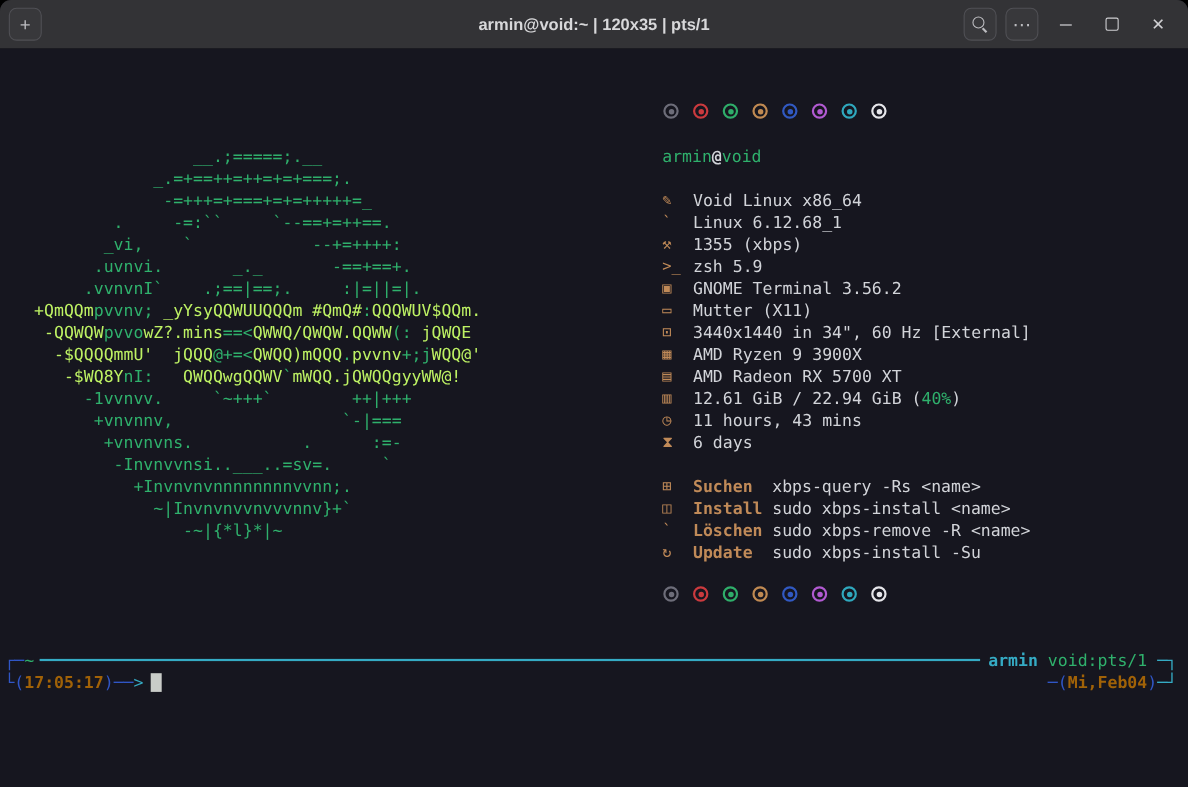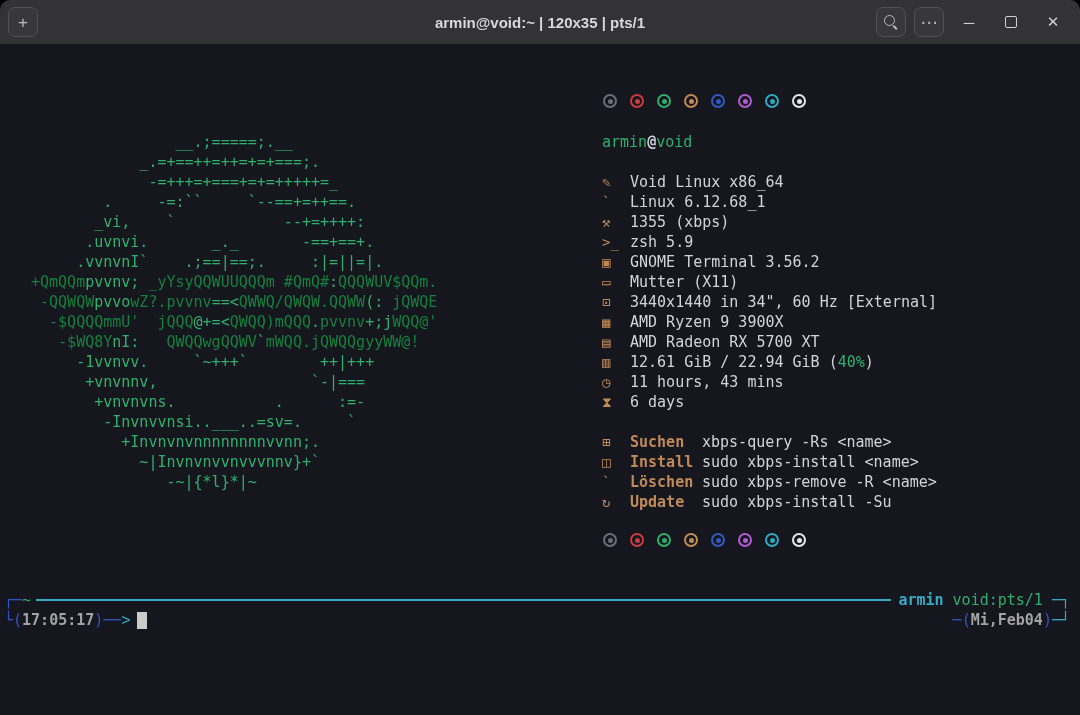--- a/index.html
+++ b/index.html
@@ -21,22 +21,22 @@
   .wc-max .sq{width:10px;height:10px;border:1.5px solid #cfcfd2;border-radius:2px;}
   .wc-close{font-size:15px;}
   .mag{width:14px;height:14px;position:relative;}
   .mag .lens{position:absolute;left:0;top:0;width:9px;height:9px;border:1.6px solid #bcbcc0;border-radius:50%;}
   .mag .handle{position:absolute;left:10px;top:10px;width:5px;height:1.6px;background:#bcbcc0;transform:rotate(45deg);transform-origin:0 0;}
   
   .term{position:absolute;top:44px;left:0;right:0;bottom:0;background:#16161f;
         font-size:15px;line-height:20px;color:#d2d4d9;}
   .term span{white-space:pre;}
   .g{color:#2fb06c;font-weight:400;}
-  .w{color:#15803d;}
-  .tan{color:#a3a3a3;}
+  .w{color:#bef264;}
+  .tan{color:#a16207;}
   .blue{color:#3056c6;}
   .cyan{color:#35abc4;}
   .fg{color:#d2d4d9;}
   
   .art{position:absolute;top:88px;left:31px;}
   .art div{height:20px;white-space:pre;}
   
   .dots{position:absolute;left:603px;display:flex;gap:13px;}
   .dots1{top:50px;} .dots2{top:489px;}
   .dot{width:14px;height:14px;border:2px solid;border-radius:50%;box-sizing:border-box;
@@ -100,21 +100,21 @@
 
     <div class="art" id="art">
         <div><span class="g">                __.;=====;.__</span></div>
         <div><span class="g">            _.=+==++=++=+=+===;.</span></div>
         <div><span class="g">             -=+++=+===+=+=+++++=_</span></div>
         <div><span class="g">        .     -=:``     `--==+=++==.</span></div>
         <div><span class="g">       _vi,    `            --+=++++:</span></div>
         <div><span class="g">      .uvnvi.       _._       -==+==+.</span></div>
         <div><span class="g">     .vvnvnI`    .;==|==;.     :|=||=|.</span></div>
         <div><span class="w">+QmQQm</span><span class="g">pvvnv;</span><span class="w"> _yYsyQQWUUQQQm #QmQ#</span><span class="g">:</span><span class="w">QQQWUV$QQm.</span></div>
-        <div><span class="w"> -QQWQW</span><span class="g">pvvo</span><span class="w">wZ?.pvvnv</span><span class="g">==&lt;</span><span class="w">QWWQ/QWQW.QQWW</span><span class="g">(: </span><span class="w">jQWQE</span></div>
+        <div><span class="w"> -QQWQW</span><span class="g">pvvo</span><span class="w">wZ?.mins</span><span class="g">==&lt;</span><span class="w">QWWQ/QWQW.QQWW</span><span class="g">(: </span><span class="w">jQWQE</span></div>
         <div><span class="w">  -$QQQQmmU'  jQQQ</span><span class="g">@+=&lt;</span><span class="w">QWQQ)mQQQ</span><span class="g">.</span><span class="w">pvvnv</span><span class="g">+;j</span><span class="w">WQQ@'</span></div>
         <div><span class="w">   -$WQ8Y</span><span class="g">nI:</span><span class="w">   QWQQwgQQWV</span><span class="g">`</span><span class="w">mWQQ.jQWQQgyyWW@!</span></div>
         <div><span class="g">     -1vvnvv.     `~+++`        ++|+++</span></div>
         <div><span class="g">      +vnvnnv,                 `-|===</span></div>
         <div><span class="g">       +vnvnvns.           .      :=-</span></div>
         <div><span class="g">        -Invnvvnsi..___..=sv=.     `</span></div>
         <div><span class="g">          +Invnvnvnnnnnnnnvvnn;.</span></div>
         <div><span class="g">            ~|Invnvnvvnvvvnnv}+`</span></div>
         <div><span class="g">               -~|{*l}*|~</span></div>
       </div>

